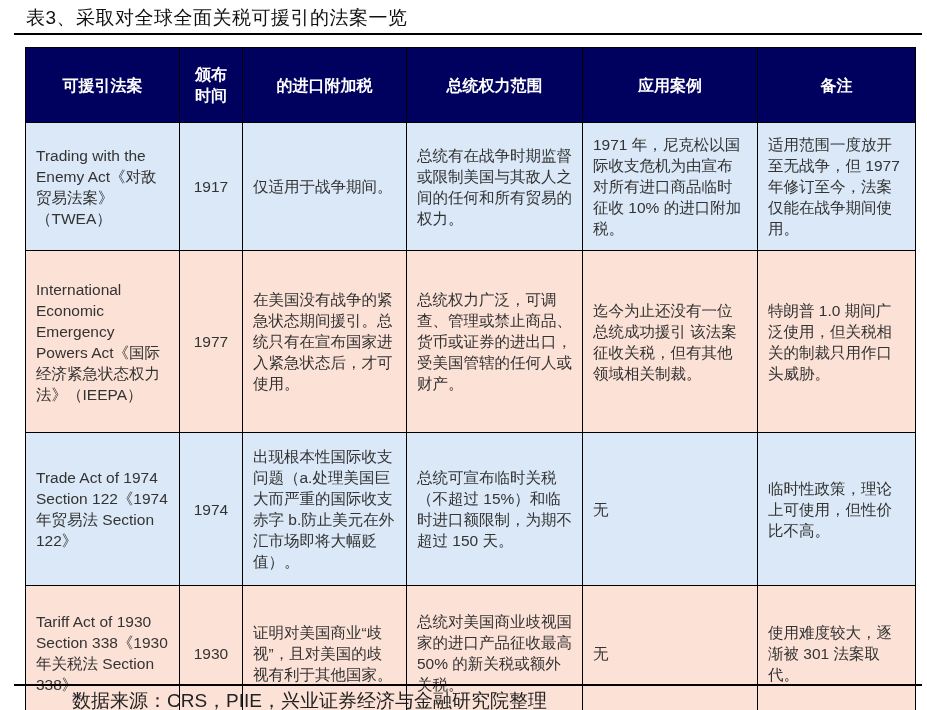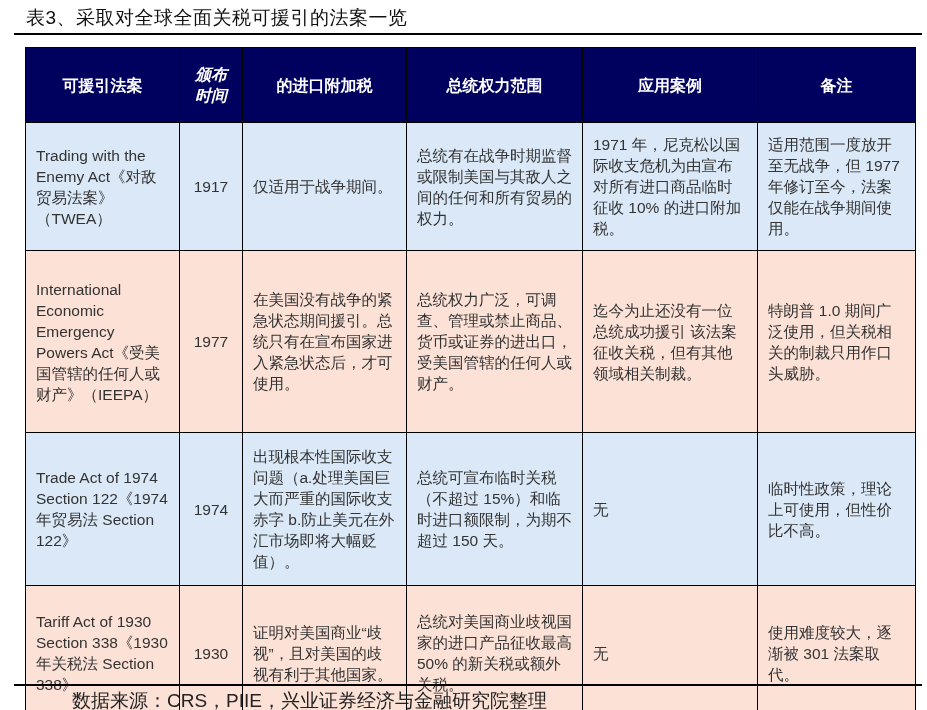--- a/index.html
+++ b/index.html
@@ -36,38 +36,38 @@
     <col style="width:154px">
       <col style="width:63px">
       <col style="width:164px">
     <col style="width:176px">
       <col style="width:175px">
       <col style="width:158px">
   </colgroup>
   <thead>
     <tr style="height:51px">
       <th>可援引法案</th>
-      <th style="padding:16px 14px;font-style:italic;"><span>颁布时间</span></th>
+      <th style="padding:16px 14px;"><span>颁布时间</span></th>
       <th>的进口附加税</th>
       <th>总统权力范围</th>
       <th>应用案例</th>
       <th>备注</th>
     </tr>
   </thead>
   <tbody>
     <tr class="blue" style="height:128px">
       <td class="c-law">Trading with the Enemy Act《对敌贸易法案》（TWEA）</td>
       <td class="year">1917</td>
       <td class="c-cond">仅适用于战争期间。</td>
       <td class="c-power">总统有在战争时期监督或限制美国与其敌人之间的任何和所有贸易的权力。</td>
       <td class="c-case">1971 年，尼克松以国际收支危机为由宣布对所有进口商品临时征收 10% 的进口附加税。</td>
       <td class="c-note">适用范围一度放开至无战争，但 1977 年修订至今，法案仅能在战争期间使用。</td>
     </tr>
     <tr class="pink" style="height:182px">
-      <td class="c-law">International Economic Emergency Powers Act《受美国管辖的任何人或财产》（IEEPA）</td>
+      <td class="c-law">International Economic Emergency Powers Act《国际经济紧急状态权力法》（IEEPA）</td>
       <td class="year">1977</td>
       <td class="c-cond">在美国没有战争的紧急状态期间援引。总统只有在宣布国家进入紧急状态后，才可使用。</td>
       <td class="c-power">总统权力广泛，可调查、管理或禁止商品、货币或证券的进出口，受美国管辖的任何人或财产。</td>
       <td class="c-case">迄今为止还没有一位总统成功援引 该法案征收关税，但有其他领域相关制裁。</td>
       <td class="c-note">特朗普 1.0 期间广泛使用，但关税相关的制裁只用作口头威胁。</td>
     </tr>
     <tr class="blue" style="height:153px">
       <td class="c-law">Trade Act of 1974 Section 122《1974 年贸易法 Section 122》</td>
       <td class="year">1974</td>
       <td class="c-cond">出现根本性国际收支问题（a.处理美国巨大而严重的国际收支赤字 b.防止美元在外汇市场即将大幅贬值）。</td>

